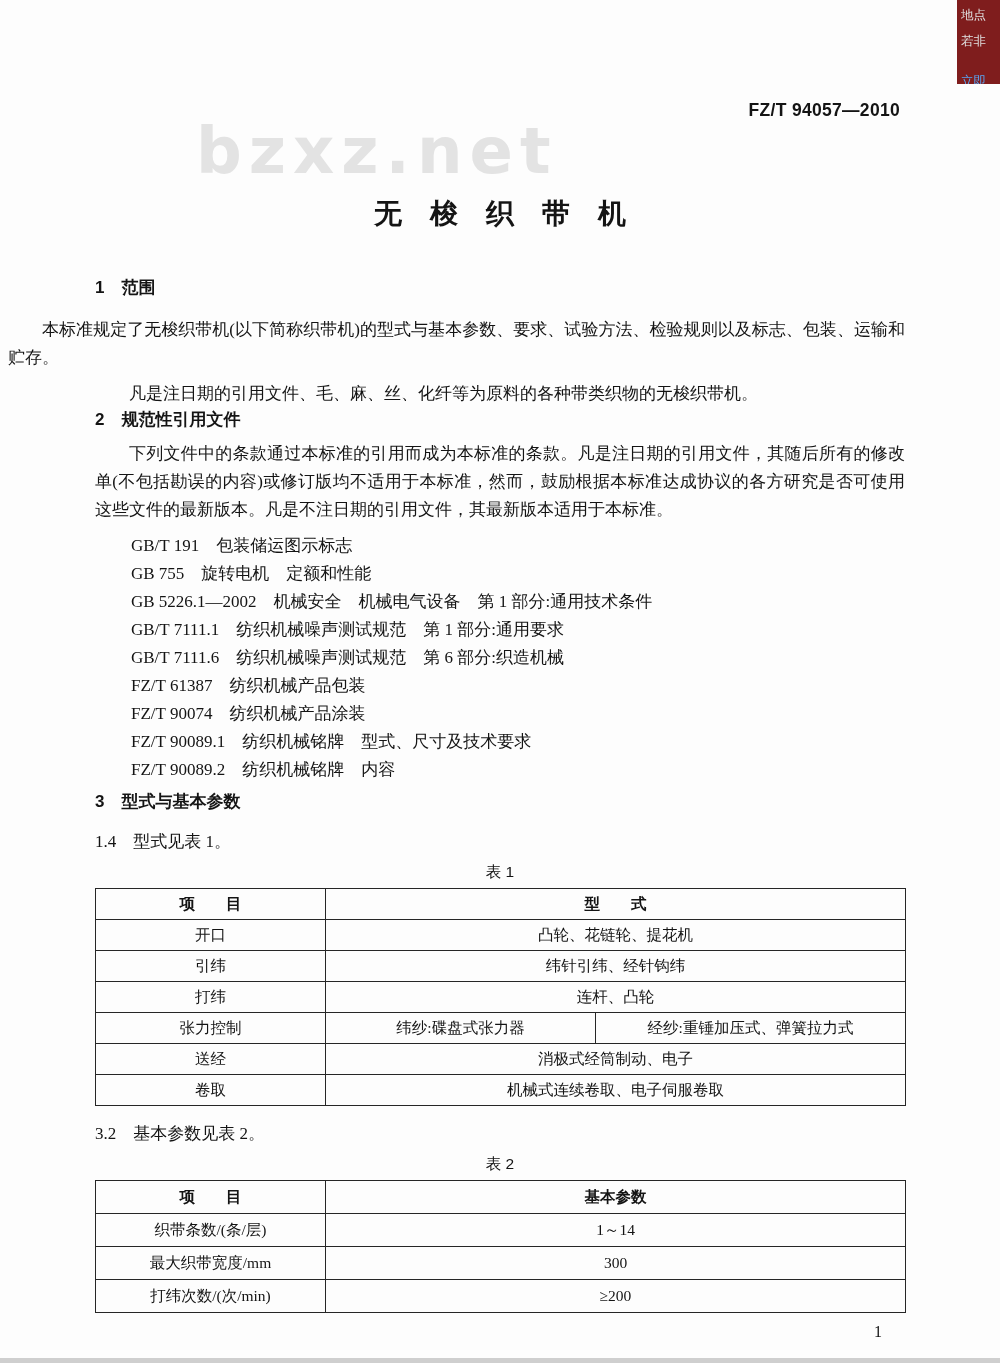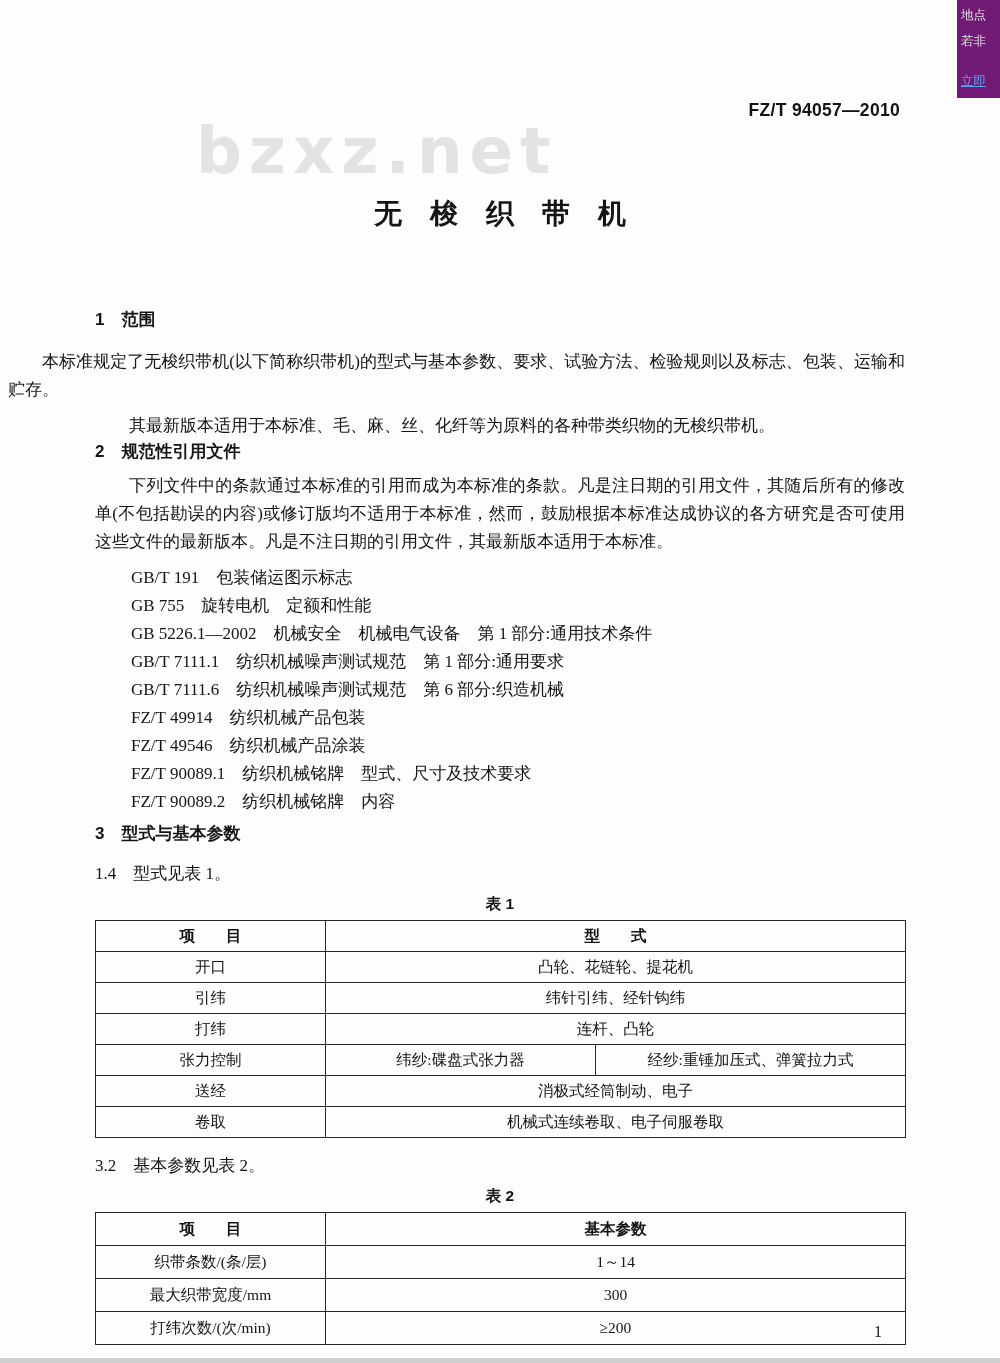--- a/index.html
+++ b/index.html
@@ -12,22 +12,22 @@
     font-family: "Liberation Serif", "DejaVu Serif", serif;
     color: #141414;
     overflow: hidden;
   }
   .bottom-edge {
     position: absolute; left:0; bottom:0; width:100%; height:5px;
     background:#cfcfcf;
   }
   
   .popup {
-    position:absolute; top:0; right:0; width:43px; height:98px;
-    background:#701a75; color:#e0e0e0;
+    position:absolute; top:0; right:0; width:43px; height:84px;
+    background:#7f1d1d; color:#e0e0e0;
     font-family:"Liberation Sans", sans-serif;
     font-size:12.5px; padding:7px 0 0 4px; z-index:5; overflow:hidden;
   }
   .popup-line { margin:0 0 9px 0; white-space:nowrap; }
   .popup-link {
     display:inline-block; margin-top:14px; color:#58a6f5;
     text-decoration:underline; white-space:nowrap; cursor:pointer;
   }
   .watermark {
     position:absolute; top:114px; left:196px;
@@ -43,38 +43,38 @@
   .title {
     position:relative; z-index:2;
     margin:74px 0 0; text-align:center;
     font-family:"Liberation Sans", sans-serif;
     font-size:28px; font-weight:700; line-height:40px;
   }
   .sec-heading {
     margin:0 95px; font-family:"Liberation Sans", sans-serif;
     font-size:17px; font-weight:700; line-height:24px;
   }
-  .sec1-heading { margin-top:74px; }
+  .sec1-heading { margin-top:42px; }
   .sec2-heading { margin-top:0; }
   .sec3-heading { margin-top:6px; }
   .body-p {
     margin:0 95px; font-size:17px; line-height:28px;
     text-align:justify; text-indent:2em;
   }
   .p-first  { margin-top:16px;margin-left:8px; }
   .p-follow { margin-top:8px; }
   .refs {
     list-style:none; margin:8px 95px 0; padding:0 0 0 36px;
     font-size:17px; line-height:28px;
   }
   .clause { margin:16px 95px 0; font-size:17px; line-height:24px; }
   .tbl-caption {
     margin:8px 0 0; text-align:center;
     font-family:"Liberation Sans", sans-serif;
-    font-weight:700; font-size:15.5px; line-height:20px;
+    font-weight:400; font-size:15.5px; line-height:20px;
   }
   table {
     border-collapse:collapse; margin:6px 0 0 95px; table-layout:fixed;
     width:810px;
   }
   td {
     border:1px solid #262626; text-align:center;
     font-size:15.5px; padding:0 4px; overflow:hidden;
   }
   .t1 td { height:31px; }
@@ -94,32 +94,32 @@
   </div>
 
   <div class="watermark">bzxz.net</div>
 
   <div class="std-code">FZ/T 94057—2010</div>
 
   <h1 class="title">无　梭　织　带　机</h1>
 
   <h2 class="sec-heading sec1-heading">1　范围</h2>
   <p class="body-p p-first">本标准规定了无梭织带机(以下简称织带机)的型式与基本参数、要求、试验方法、检验规则以及标志、包装、运输和贮存。</p>
-  <p class="body-p p-follow">其最新版本适用于本标准、毛、麻、丝、化纤等为原料的各种带类织物的无梭织带机。</p>
+  <p class="body-p p-follow">凡是注日期的引用文件、毛、麻、丝、化纤等为原料的各种带类织物的无梭织带机。</p>
 
   <h2 class="sec-heading sec2-heading">2　规范性引用文件</h2>
   <p class="body-p p-follow">下列文件中的条款通过本标准的引用而成为本标准的条款。凡是注日期的引用文件，其随后所有的修改单(不包括勘误的内容)或修订版均不适用于本标准，然而，鼓励根据本标准达成协议的各方研究是否可使用这些文件的最新版本。凡是不注日期的引用文件，其最新版本适用于本标准。</p>
   <ul class="refs">
     <li>GB/T 191　包装储运图示标志</li>
     <li>GB 755　旋转电机　定额和性能</li>
     <li>GB 5226.1—2002　机械安全　机械电气设备　第 1 部分:通用技术条件</li>
     <li>GB/T 7111.1　纺织机械噪声测试规范　第 1 部分:通用要求</li>
     <li>GB/T 7111.6　纺织机械噪声测试规范　第 6 部分:织造机械</li>
-    <li>FZ/T 49914　纺织机械产品包装</li>
-    <li>FZ/T 49546　纺织机械产品涂装</li>
+    <li>FZ/T 61387　纺织机械产品包装</li>
+    <li>FZ/T 90074　纺织机械产品涂装</li>
     <li>FZ/T 90089.1　纺织机械铭牌　型式、尺寸及技术要求</li>
     <li>FZ/T 90089.2　纺织机械铭牌　内容</li>
   </ul>
 
   <h2 class="sec-heading sec3-heading">3　型式与基本参数</h2>
   <p class="clause">1.4　型式见表 1。</p>
 
   <div class="tbl-caption">表 1</div>
   <table class="t1">
     <colgroup>

